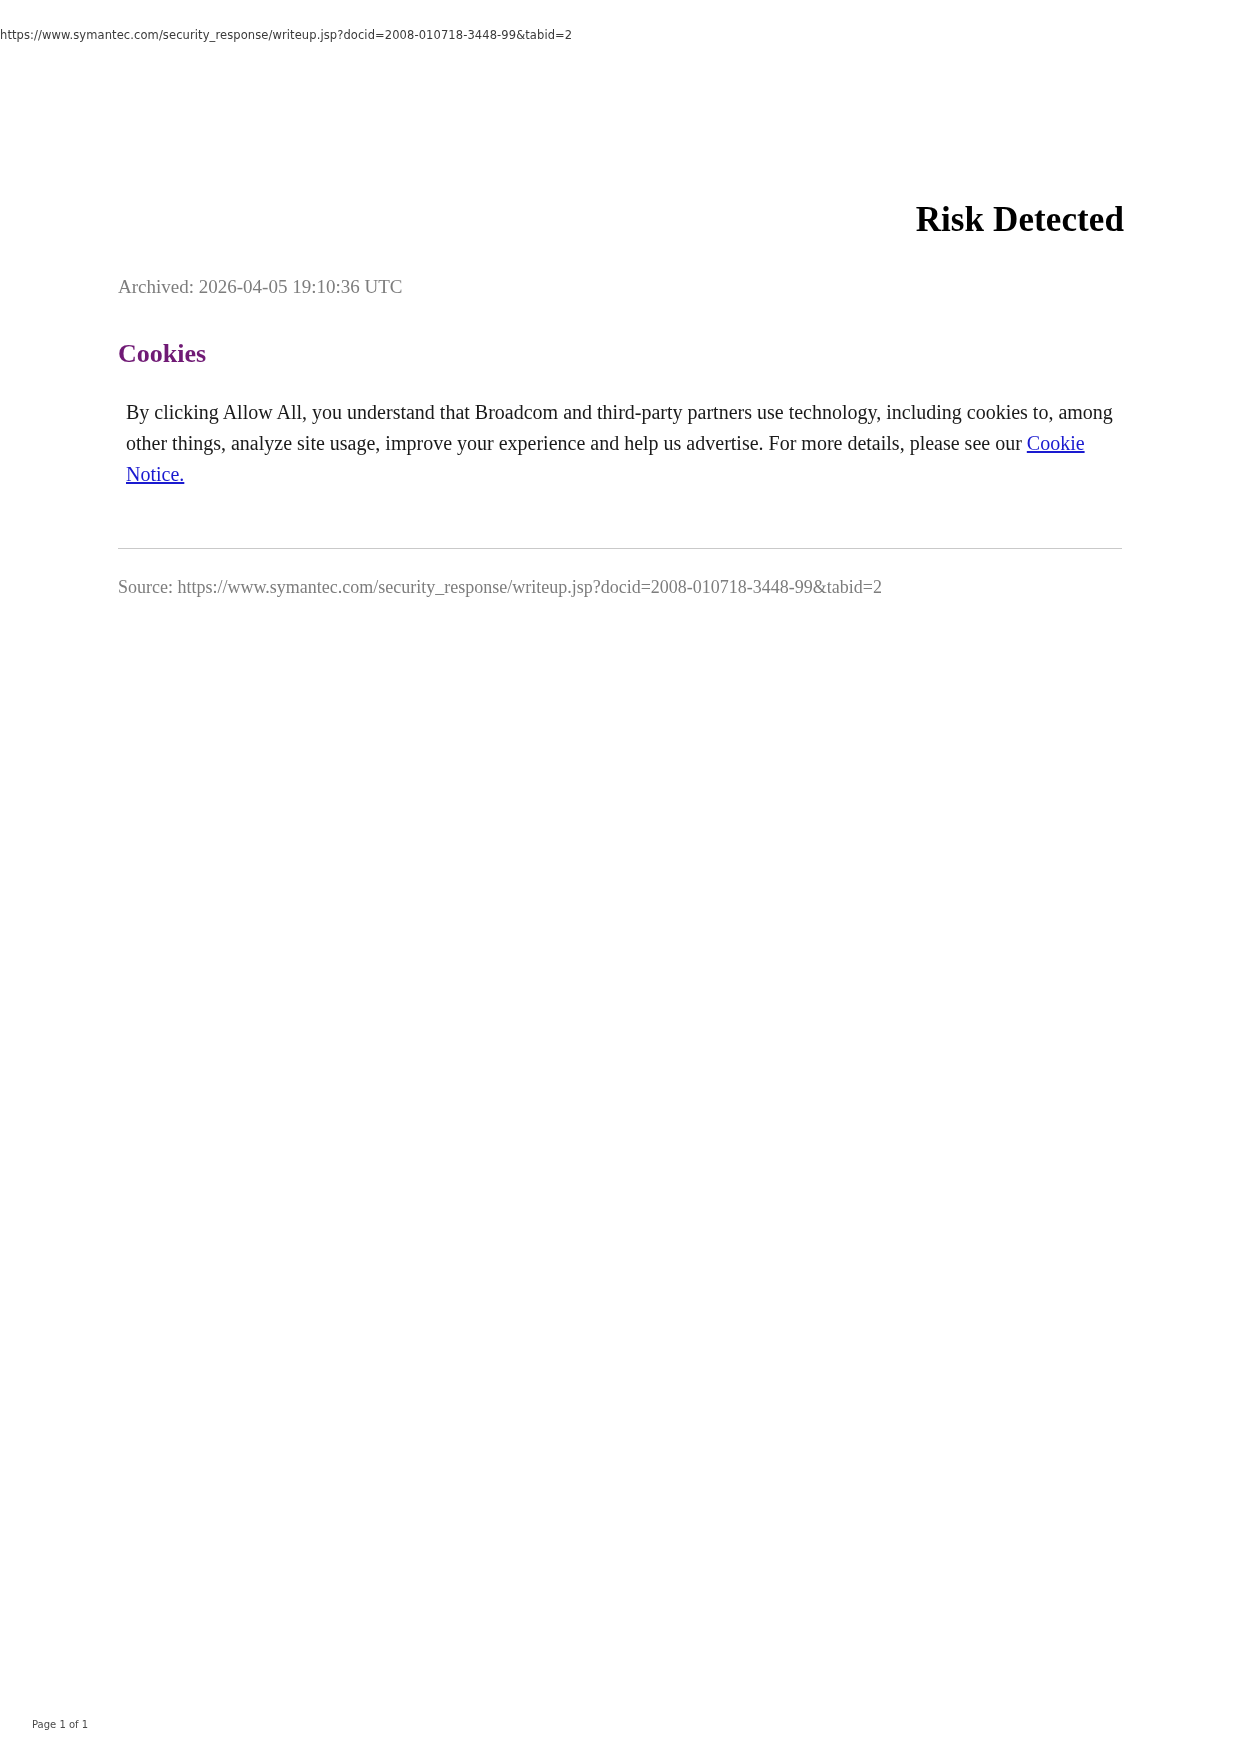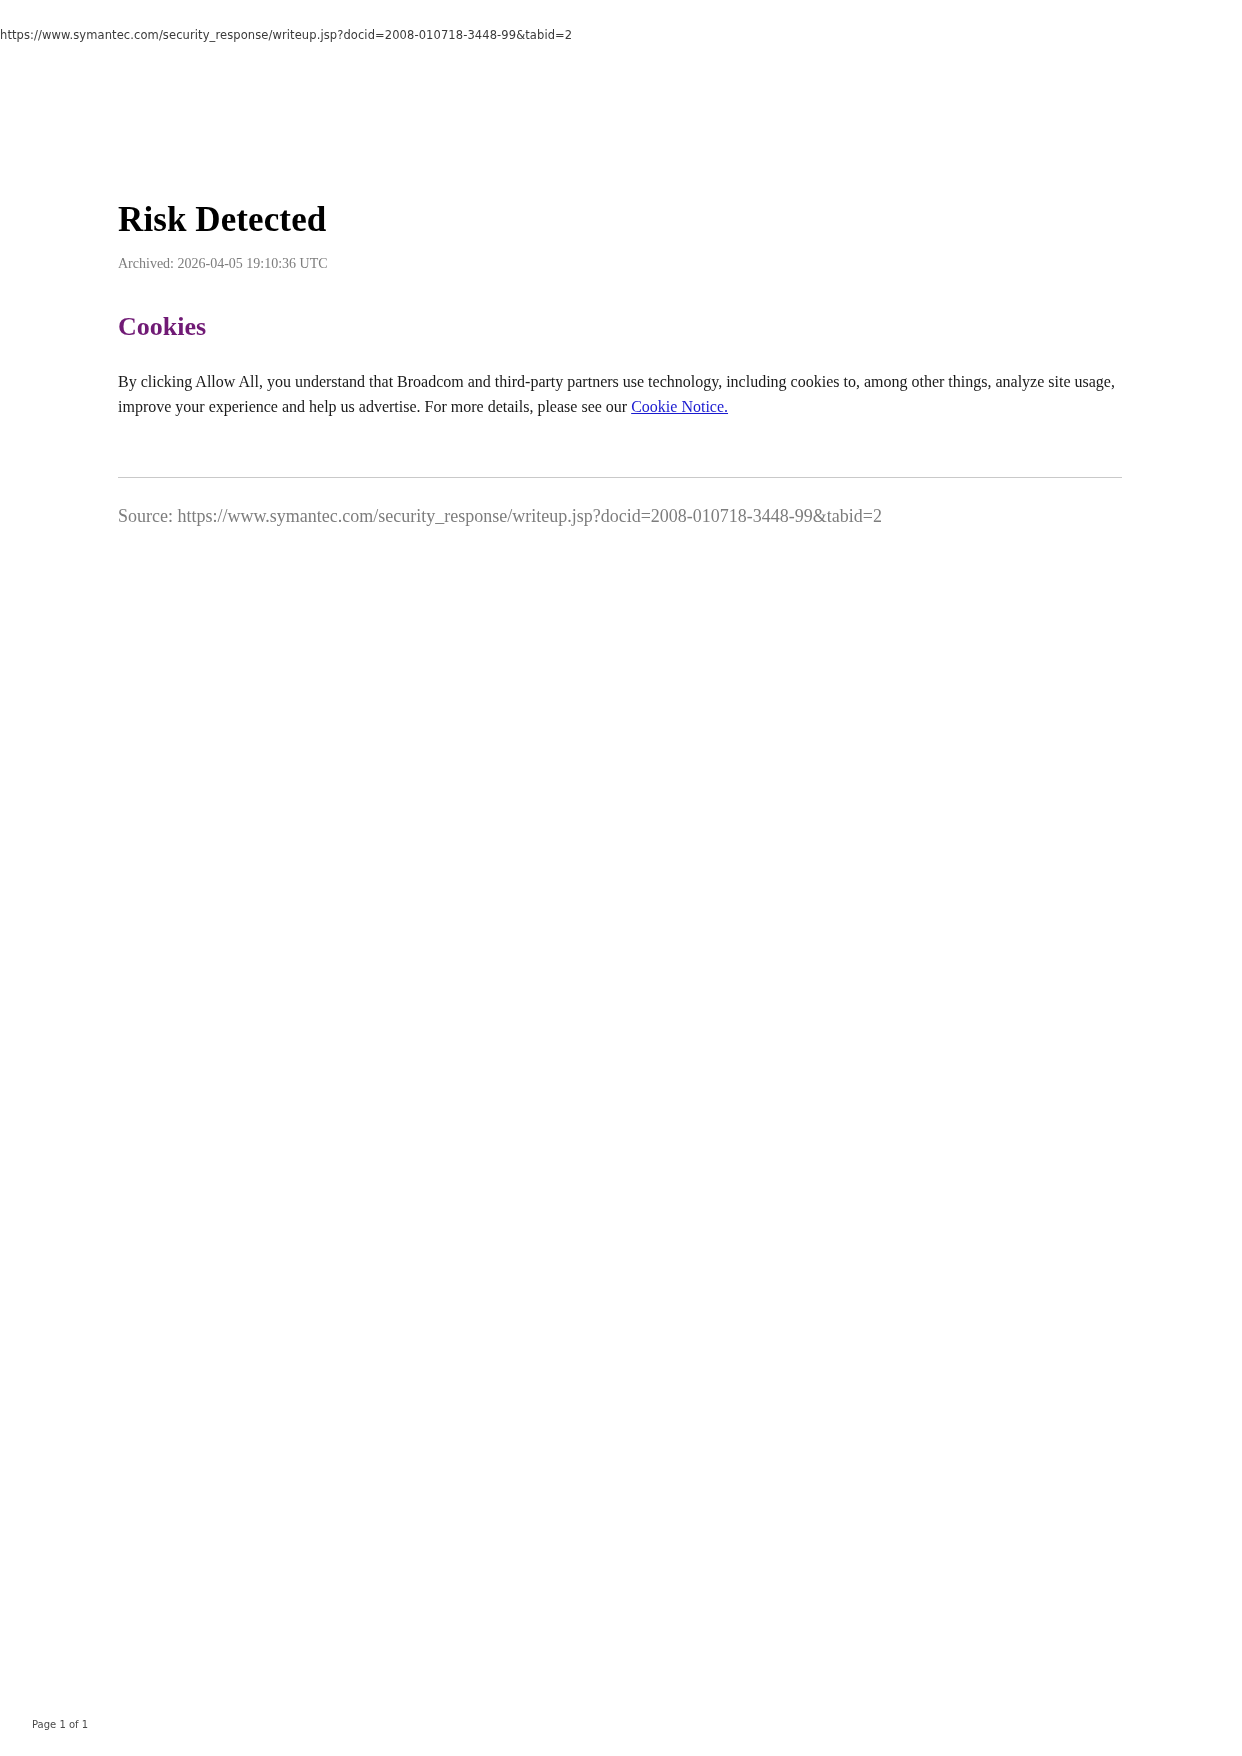--- a/index.html
+++ b/index.html
@@ -56,39 +56,40 @@
   }
 
   h1.doc-title {
     font-family: "Liberation Serif", "DejaVu Serif", serif;
     font-size: 35px;
     font-weight: bold;
     line-height: 1.15;
     margin: 0 0 0 0;
     color: #000000;
     letter-spacing: 0.1px;
+    text-align: right;
   }
 
   .archived-line {
-    margin-top: 14px;
-    font-size: 14px;
+    margin-top: 34px;
+    font-size: 19px;
     color: #7d7d7d;
     line-height: 1.4;
   }
 
   h2.section-heading {
     font-size: 26px;
     font-weight: bold;
     margin: 38px 0 0 0;
     color: #701a75;
   }
 
   p.body-text {
-    margin: 28px 0 0 0;
-    font-size: 16px;
+    margin: 28px 0 0 8px;
+    font-size: 20px;
     line-height: 1.55;
     color: #1a1a1a;
     max-width: 1000px;
     font-family: Liberation Serif, serif;
   }
 
   a.inline-link {
     color: #1a1ad0;
     text-decoration: underline;
   }

